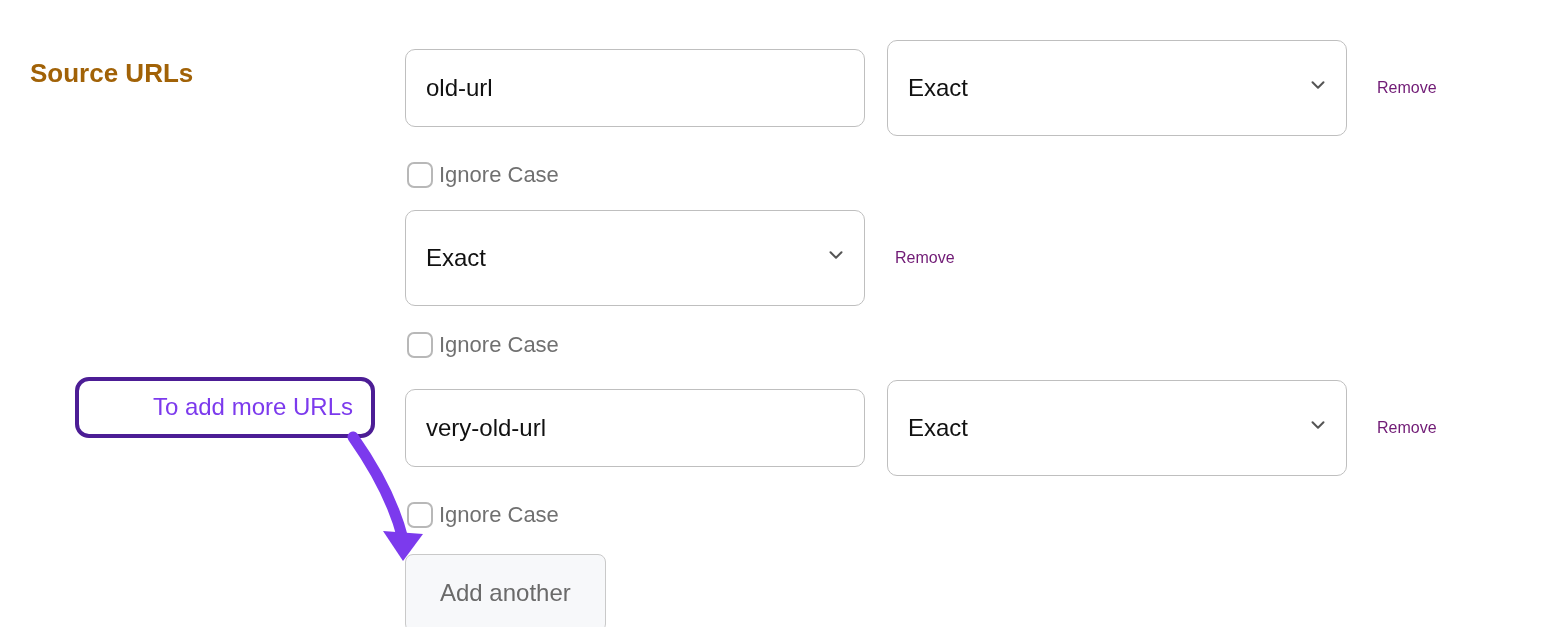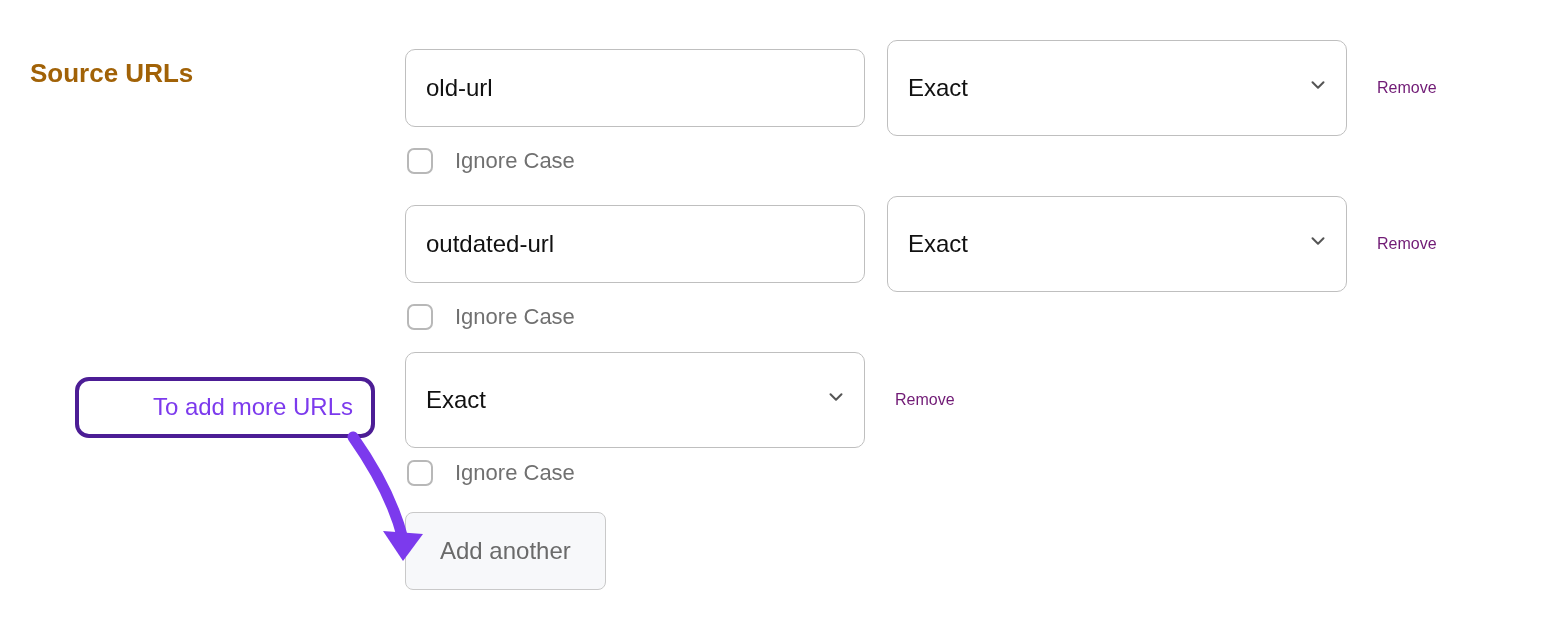--- a/index.html
+++ b/index.html
@@ -27,21 +27,21 @@
     color: #a16207;
   }
   .fields-col {
     flex: 1;
     position: relative;
   }
   .url-row {
     display: flex;
     align-items: center;
     gap: 22px;
-    margin-bottom: 12px;
+    margin-bottom: 26px;
   }
   .url-input {
     width: 460px;
     height: 78px;
     border: 1px solid #bfbfbf;
     border-radius: 10px;
     padding: 0 20px;
     font-size: 24px;
     color: #111;
     outline: none;
@@ -77,21 +77,21 @@
   .remove-link {
     color: #701a75;
     font-size: 16px;
     cursor: pointer;
     white-space: nowrap;
     margin-left: 8px;
   }
   .check-row {
     display: flex;
     align-items: flex-end;
-    gap: 22px;
+    gap: 6px;
     margin-bottom: 22px;
     padding-left: 2px;
   }
   .checkbox {
     width: 26px;
     height: 26px;
     border: 2px solid #b8b8b8;
     border-radius: 7px;
     background: #fff;
     cursor: pointer;
@@ -162,40 +162,40 @@
       </div>
       <span class="remove-link">Remove</span>
     </div>
     <div class="check-row">
       <div class="checkbox"></div>
       <span class="check-label">Ignore Case</span>
     </div>
 
     
     <div class="url-row">
-      <input class="url-input" type="text" value="outdated-url" style="">
       <div class="select-wrap">
         <div class="select-box">
           <span>Exact</span>
         </div>
         <span class="chevron">
           <svg width="22" height="22" viewBox="0 0 24 24" fill="none" stroke="#555" stroke-width="2.2" stroke-linecap="round" stroke-linejoin="round">
               <polyline points="6 9 12 15 18 9"></polyline>
             </svg>
         </span>
       </div>
       <span class="remove-link">Remove</span>
     </div>
     <div class="check-row">
       <div class="checkbox"></div>
       <span class="check-label">Ignore Case</span>
     </div>
 
     
     <div class="url-row">
+      <input class="url-input" type="text" value="very-old-url" style="">
       <div class="select-wrap">
         <div class="select-box">
           <span>Exact</span>
         </div>
         <span class="chevron">
           <svg width="22" height="22" viewBox="0 0 24 24" fill="none" stroke="#555" stroke-width="2.2" stroke-linecap="round" stroke-linejoin="round">
               <polyline points="6 9 12 15 18 9"></polyline>
             </svg>
         </span>
       </div>

